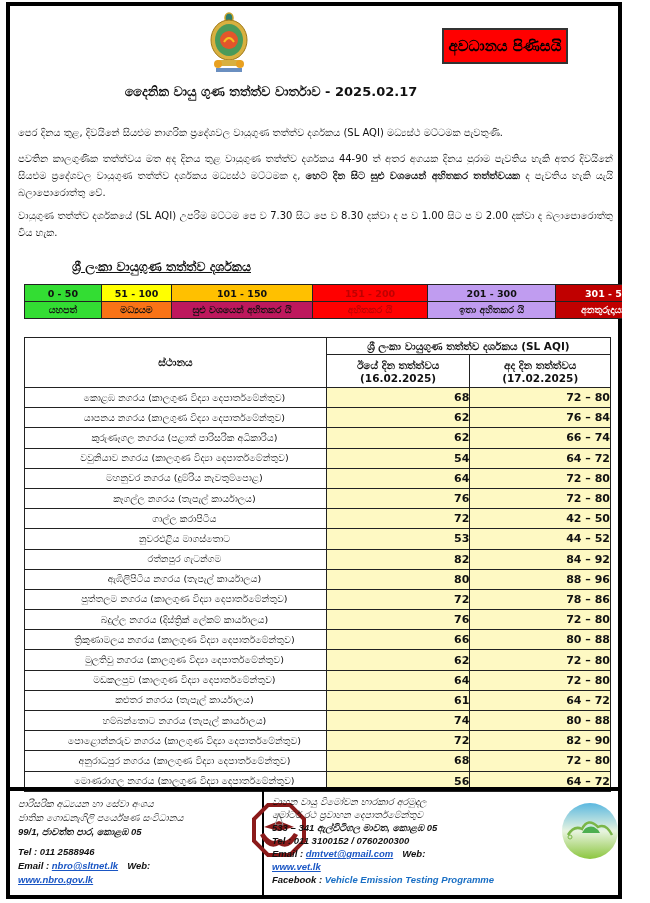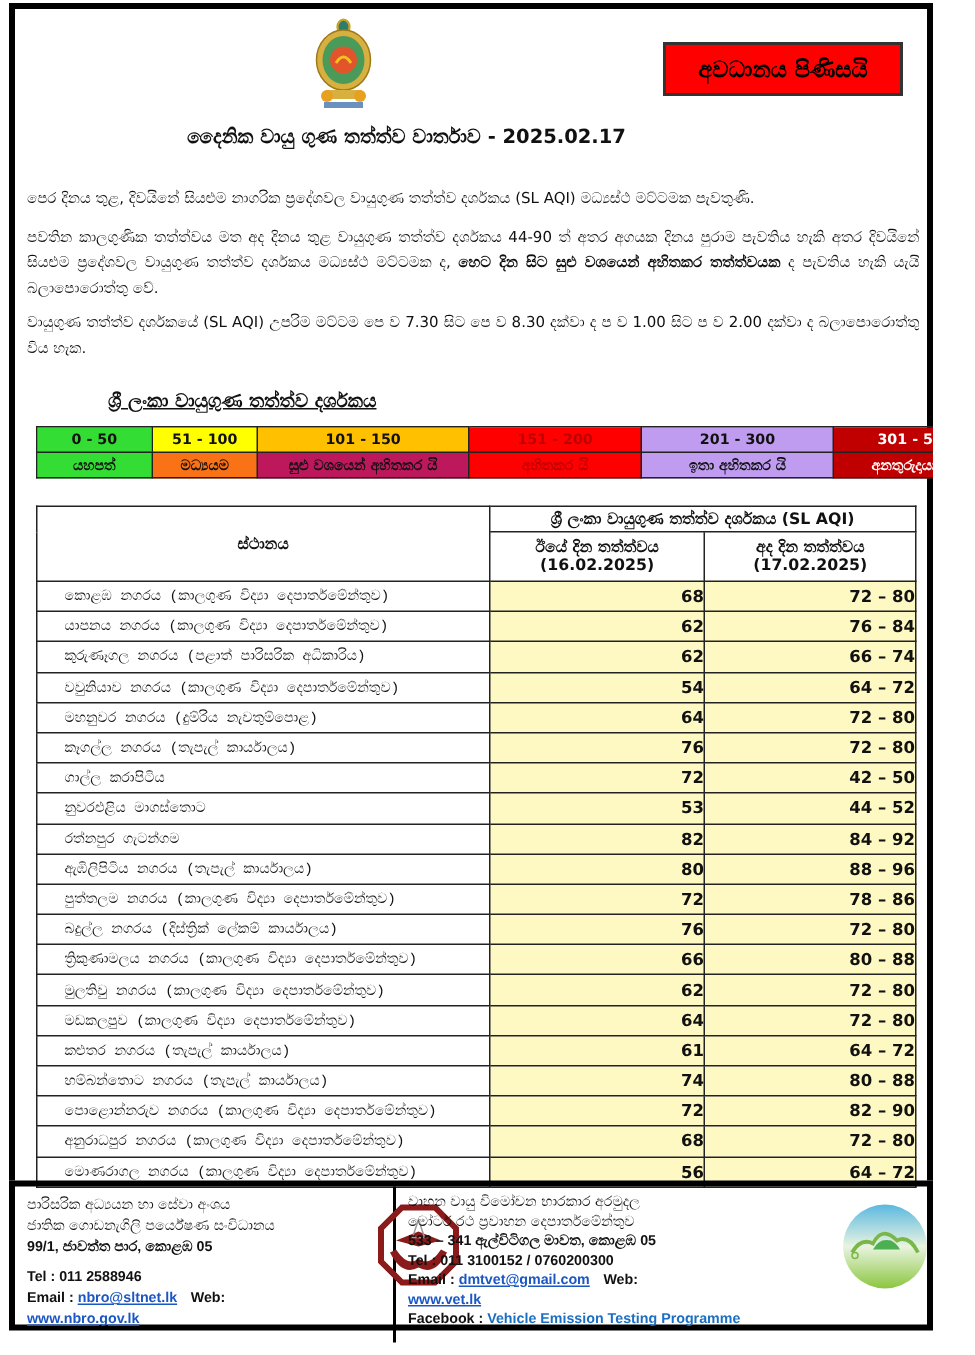--- a/index.html
+++ b/index.html
@@ -1,32 +1,32 @@
 <!DOCTYPE html>
 <html><head>
 <meta charset="utf-8">
 <style>
   html, body { margin: 0; padding: 0; background: #ffffff; }
   body { width: 650px; height: 903px; position: relative; overflow: hidden; font-family: "DejaVu Sans", sans-serif; color: #111; }
   .page-frame { position: absolute; left: 6px; top: 2px; width: 616px; height: 785px; border: 4px solid #000; border-bottom: none; box-sizing: border-box; }
   .emblem { position: absolute; left: 207px; top: 12px; width: 44px; height: 62px; }
-  .attention-box { position: absolute; left: 442px; top: 28px; width: 160px; height: 36px; background: #ff0000; border: 2px solid #333; box-sizing: border-box; display:flex; align-items:center; justify-content:center; font-size: 15px; font-weight: bold; color:#000; }
+  .attention-box { position: absolute; left: 442px; top: 28px; width: 126px; height: 36px; background: #ff0000; border: 2px solid #333; box-sizing: border-box; display:flex; align-items:center; justify-content:center; font-size: 15px; font-weight: bold; color:#000; }
   .report-title { position: absolute; left: 0; width: 542px; top: 84px; text-align: center; font-size: 13px; font-weight: bold; }
   .para { position: absolute; left: 18px; width: 595px; font-size: 10px; line-height: 17px; text-align: justify; }
   .para b { font-weight: bold; }
   .scale-title { position: absolute; left: 28px; top: 259px; font-size: 12.5px; font-weight: bold; text-decoration: underline; margin-left: 44px; }
   table.scale { position: absolute; left: 24px; top: 284px; width: 641px; border-collapse: collapse; table-layout: fixed; }
   table.scale td { border: 1.5px solid #222; font-size: 9.5px; font-weight: bold; text-align: center; height: 16px; padding: 0; }
   table.aqi { position: absolute; left: 24px; top: 337px; width: 587px; border-collapse: collapse; table-layout: fixed; }
   table.aqi th, table.aqi td { border: 1.5px solid #222; padding: 0; }
   table.aqi th { font-size: 10.5px; font-weight: bold; background:#fff;margin-top:24px; }
   table.aqi td { height: 19.2px; font-size: 9.5px; }
-  table.aqi td.station { text-align: left; padding-left: 18px; font-family: Liberation Mono, monospace; }
+  table.aqi td.station { text-align: center; padding-left: 18px; }
   table.aqi td.val { background: #fef9c3; text-align: right; font-weight: bold; font-size: 11px; }
-  .footer { position: absolute; left: 6px; top: 787px; width: 616px; height: 100px; border: 4px solid #000; box-sizing: border-box; }
+  .footer { position: absolute; left: 6px; top: 787px; width: 616px; height: 112px; border: 4px solid #000; box-sizing: border-box; font-style: italic; }
   .footer-divider { position: absolute; left: 252px; top: 0; width: 2px; height: 104px; background: #000; }
   .f-left { position: absolute; left: 8px; top: 6px; width: 200px; font-size: 9.5px; line-height: 14px; }
   .f-right { position: absolute; left: 262px; top: 4px; width: 300px; font-size: 9.5px; line-height: 13px; }
   .bold { font-weight: bold; font-family: "Liberation Sans", sans-serif; }
   .link { color: #1a56c4; text-decoration: underline; font-weight: bold; font-family: "Liberation Sans", sans-serif; }
   .fb { color: #1a6fc4; font-weight: bold; font-family: "Liberation Sans", sans-serif; }
   .nbro-logo { position: absolute; left: 240px; top: 10px; width: 58px; height: 58px; }
   .vet-logo { position: absolute; left: 550px; top: 10px; width: 60px; height: 60px; }
   .right-edge { position: absolute; left: 622px; top: 0; width: 28px; height: 903px; background: #fff; }
 </style>

